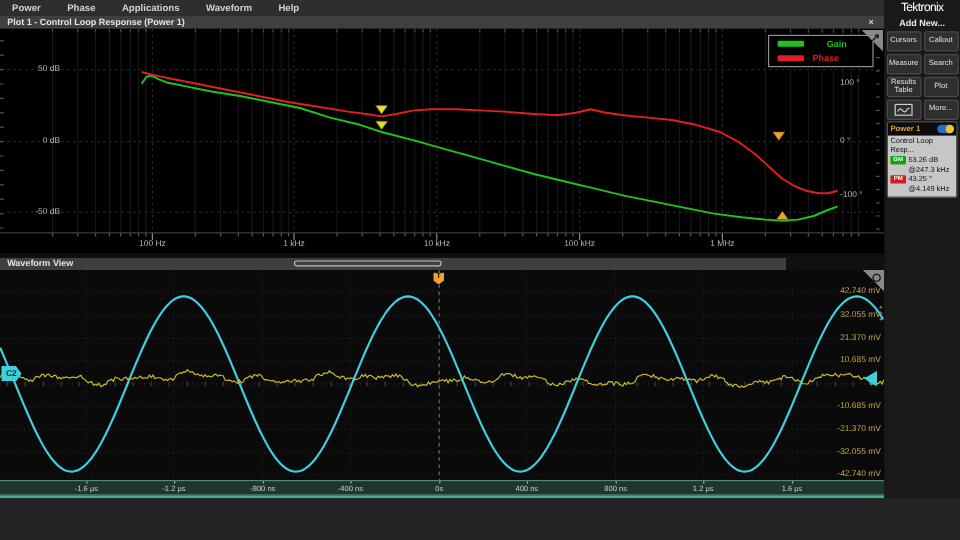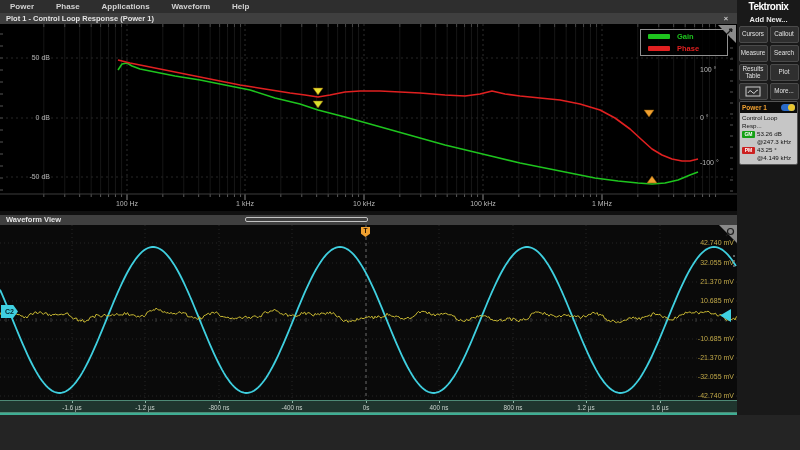--- a/index.html
+++ b/index.html
@@ -13,34 +13,34 @@
 #plot1close{position:absolute;right:6px;top:0;width:10px;text-align:center;color:#ccc;font-weight:bold;cursor:pointer}
 #bodeplot{position:absolute;left:0;top:24px;width:737px;height:187px;background:#000}
 #bode-svg{position:absolute;left:0;top:0}
 .ticklabel{position:absolute;font-size:7px;color:#b8b8b8;white-space:nowrap}
 #legend{position:absolute;left:640px;top:5px;width:88px;height:27px;border:1px solid #909090;background:rgba(0,0,0,.85);display:flex;flex-direction:column;justify-content:center;gap:3px;padding:2px 7px}
 .lrow{display:flex;align-items:center;gap:7px}
 .lsw{width:22px;height:5px;border-radius:1px}
 .llab{font-size:7.5px;font-weight:bold}
 .cornericon{position:absolute;top:1px;left:718px}
 
-#wvbar{position:absolute;left:0;top:215px;width:737px;height:10px;background:#3f3f3f;color:#e4e4e4;font-size:7.5px;font-weight:bold;line-height:10px;padding-left:6px}
+#wvbar{position:absolute;left:0;top:215px;width:655px;height:10px;background:#3f3f3f;color:#e4e4e4;font-size:7.5px;font-weight:bold;line-height:10px;padding-left:6px}
 #ovtrack{position:absolute;left:245px;top:2px;width:123px;height:5px;border:1px solid #c2c2c2;border-radius:2px}
 #waveplot{position:absolute;left:0;top:225px;width:737px;height:175px;background:#0a0a0a}
 #markerT{position:absolute;left:361px;top:2px;width:9px;height:10px;background:#f0a030;clip-path:polygon(0 0,100% 0,100% 68%,50% 100%,0 68%);color:#201000;font-size:6.5px;font-weight:bold;text-align:center;line-height:8px;z-index:3}
 #c2tag{position:absolute;left:1px;top:80px;width:17px;height:13px;background:#3fd0e0;color:#04262b;font-size:7px;font-weight:bold;display:flex;align-items:center;justify-content:center;clip-path:polygon(0 0,72% 0,100% 50%,72% 100%,0 100%);z-index:3}
 #c2arrow{position:absolute;left:720px;top:84px;width:11px;height:13px;background:#3fd0e0;clip-path:polygon(100% 0,100% 100%,0 50%);z-index:3}
 .vlabel{position:absolute;font-size:7px;color:#c0a848;width:46px;text-align:right}
 #tstrip{position:absolute;left:0;top:400px;width:737px;height:13px;background:#1f352e;border-top:1px solid #4e8a76;border-bottom:1px solid #4e8a76}
 .tlabel{position:absolute;top:3px;width:36px;text-align:center;font-size:6.3px;color:#c8d2cc}
 .tstick{position:absolute;top:0;width:1px;height:2px;background:#8fb3a6}
 #wunderline{position:absolute;left:0;top:413px;width:737px;height:2px;background:#3fae94}
 
 #rightbar{position:absolute;left:737px;top:0;width:63px;height:415px;background:#191919}
-#brand{text-align:center;font-size:10px;font-weight:bold;color:#fff;letter-spacing:-.5px;padding-top:1px}
+#brand{text-align:center;font-size:10px;font-weight:normal;color:#fff;letter-spacing:-.5px;padding-top:1px}
 #addnewlbl{text-align:center;font-size:7.5px;font-weight:bold;color:#e8e8e8;padding:3px 0 2px}
 #sgrid{display:grid;grid-template-columns:29px 29px;gap:2px;justify-content:center}
 .sbtn{width:29px;height:17px;background:#2f2f2f;border:1px solid #4a4a4a;border-radius:2px;color:#e2e2e2;font-size:6.3px;display:flex;align-items:center;justify-content:center;text-align:center;line-height:6.6px;cursor:pointer}
 #powerbadge{position:absolute;left:2px;top:101px;width:59px;border-radius:2px;overflow:hidden;border:1px solid #555}
 #pbhead{height:11px;background:#0c0c0c;display:flex;justify-content:space-between;align-items:center;padding:0 2px}
 #pbtitle{color:#f0a030;font-size:6.5px;font-weight:bold}
 #pbtoggle{width:14px;height:7px;border-radius:3.5px;position:relative}
 #pbknob{position:absolute;right:0;top:0;width:7px;height:7px;border-radius:50%}
 #pbbody{background:#c6c6c6;color:#111;font-size:6.2px;line-height:8px;padding:1px 2px 2px}
 .mchip{display:inline-block;width:13px;height:7px;border-radius:1px;color:#fff;font-size:5px;font-weight:bold;text-align:center;line-height:7px;margin-right:2px;vertical-align:middle}
@@ -276,21 +276,21 @@
     <div id="freq-ticks">
         <span class="ticklabel" style="left: 107px; top: 176px; width: 40px; text-align: center; position: absolute;">100 Hz</span>
         <span class="ticklabel" style="left: 225px; top: 176px; width: 40px; text-align: center; position: absolute;">1 kHz</span>
         <span class="ticklabel" style="left: 344px; top: 176px; width: 40px; text-align: center; position: absolute;">10 kHz</span>
         <span class="ticklabel" style="left: 463px; top: 176px; width: 40px; text-align: center; position: absolute;">100 kHz</span>
         <span class="ticklabel" style="left: 582px; top: 176px; width: 40px; text-align: center; position: absolute;">1 MHz</span>
       </div>
     <div id="legend">
       <div class="lrow">
         <span class="lsw" id="sw-gain" style="background: rgb(30, 196, 30);"></span>
-        <span class="llab" id="leg-gain" style="color: rgb(30, 196, 30);">Gain</span>
+        <span class="llab" id="leg-gain" style="color: rgb(30, 196, 30); margin-left: 12px;">Gain</span>
       </div>
       <div class="lrow">
         <span class="lsw" id="sw-phase" style="background: rgb(224, 32, 32);"></span>
         <span class="llab" id="leg-phase" style="color: rgb(224, 32, 32); text-align: center;">Phase</span>
       </div>
     </div>
     <svg class="cornericon" width="18" height="18">
       <polygon points="0,0 18,0 18,18" fill="#8a8a8a"></polygon>
       <path d="M9,9 L14,4 M14,4 l-3,0.5 M14,4 l-0.5,3" stroke="#1c1c1c" stroke-width="1.3" fill="none"></path>
     </svg>

